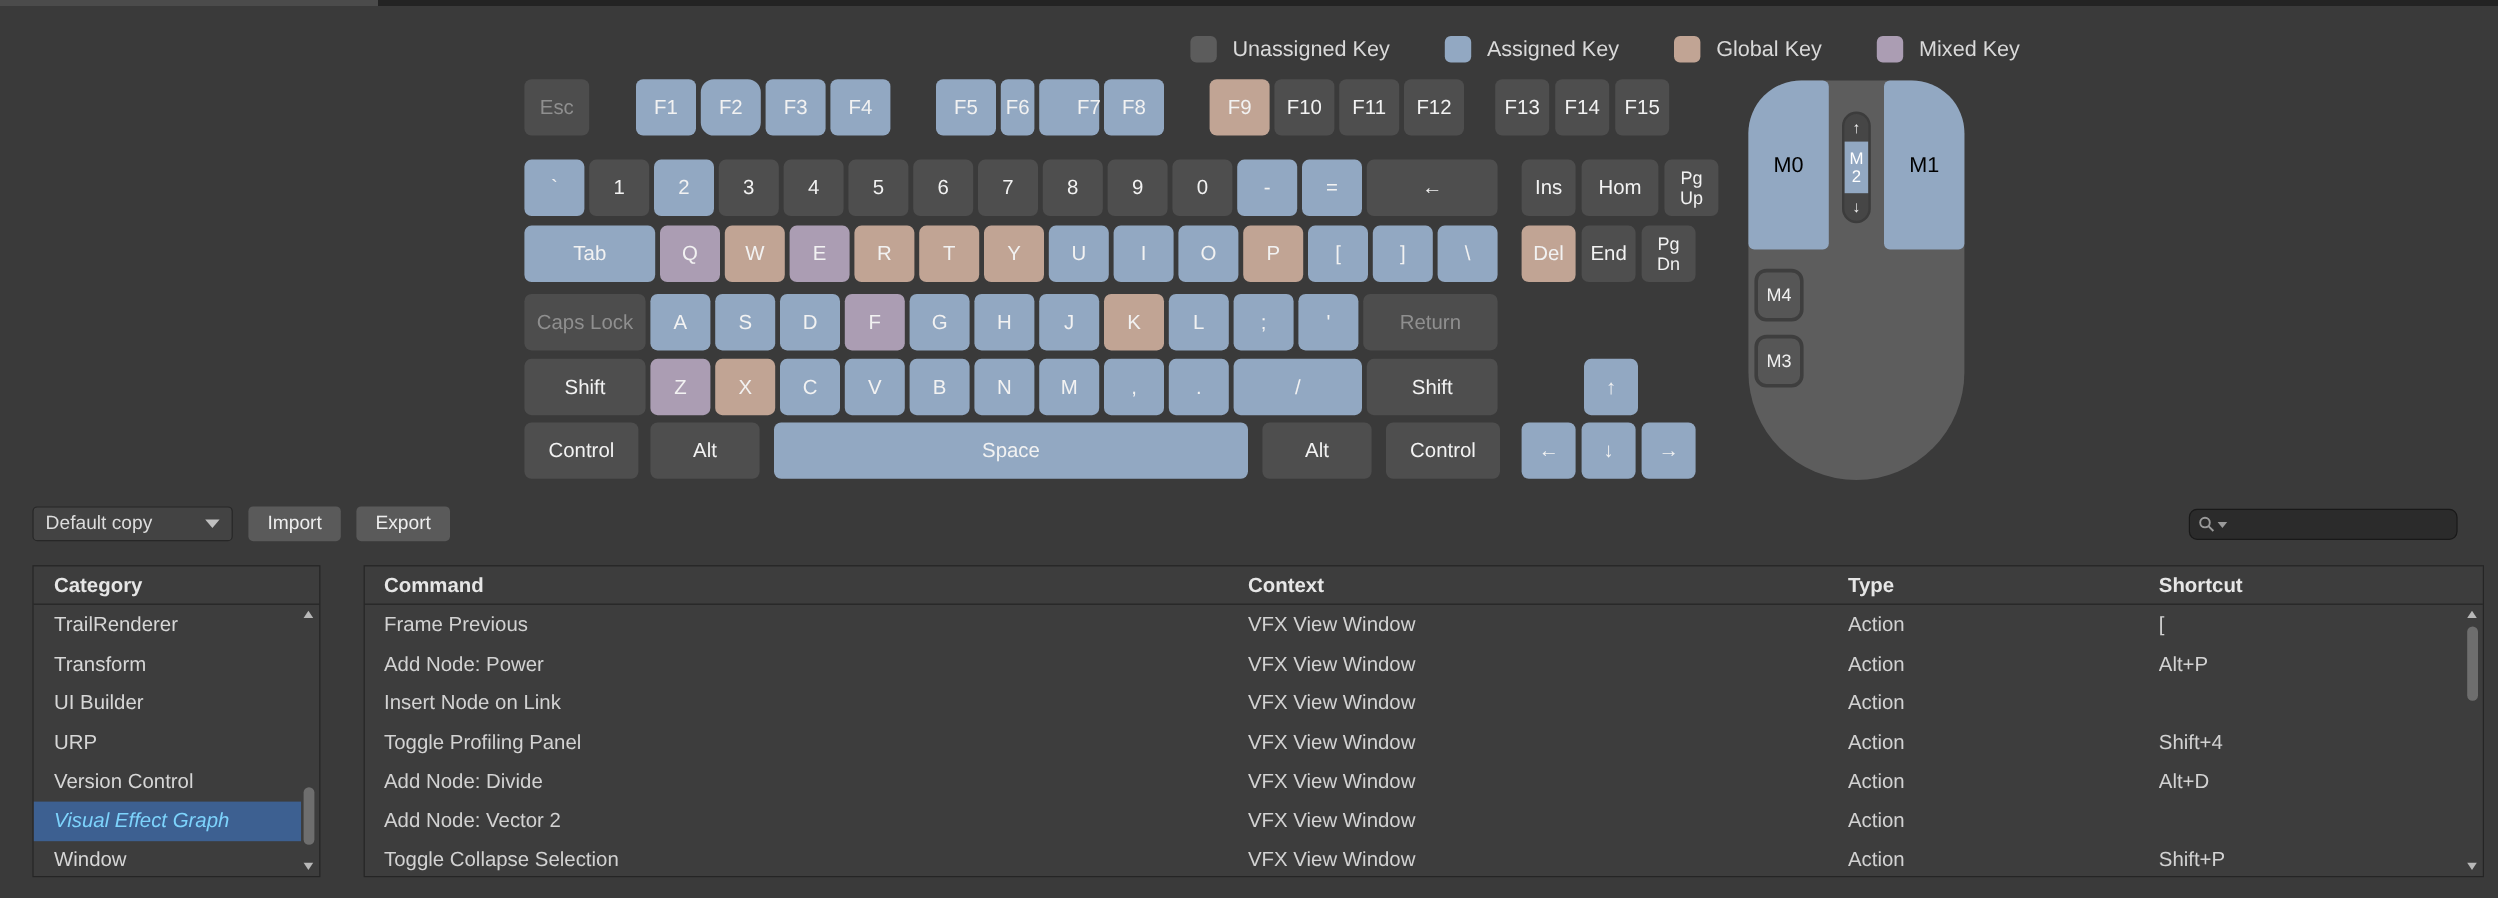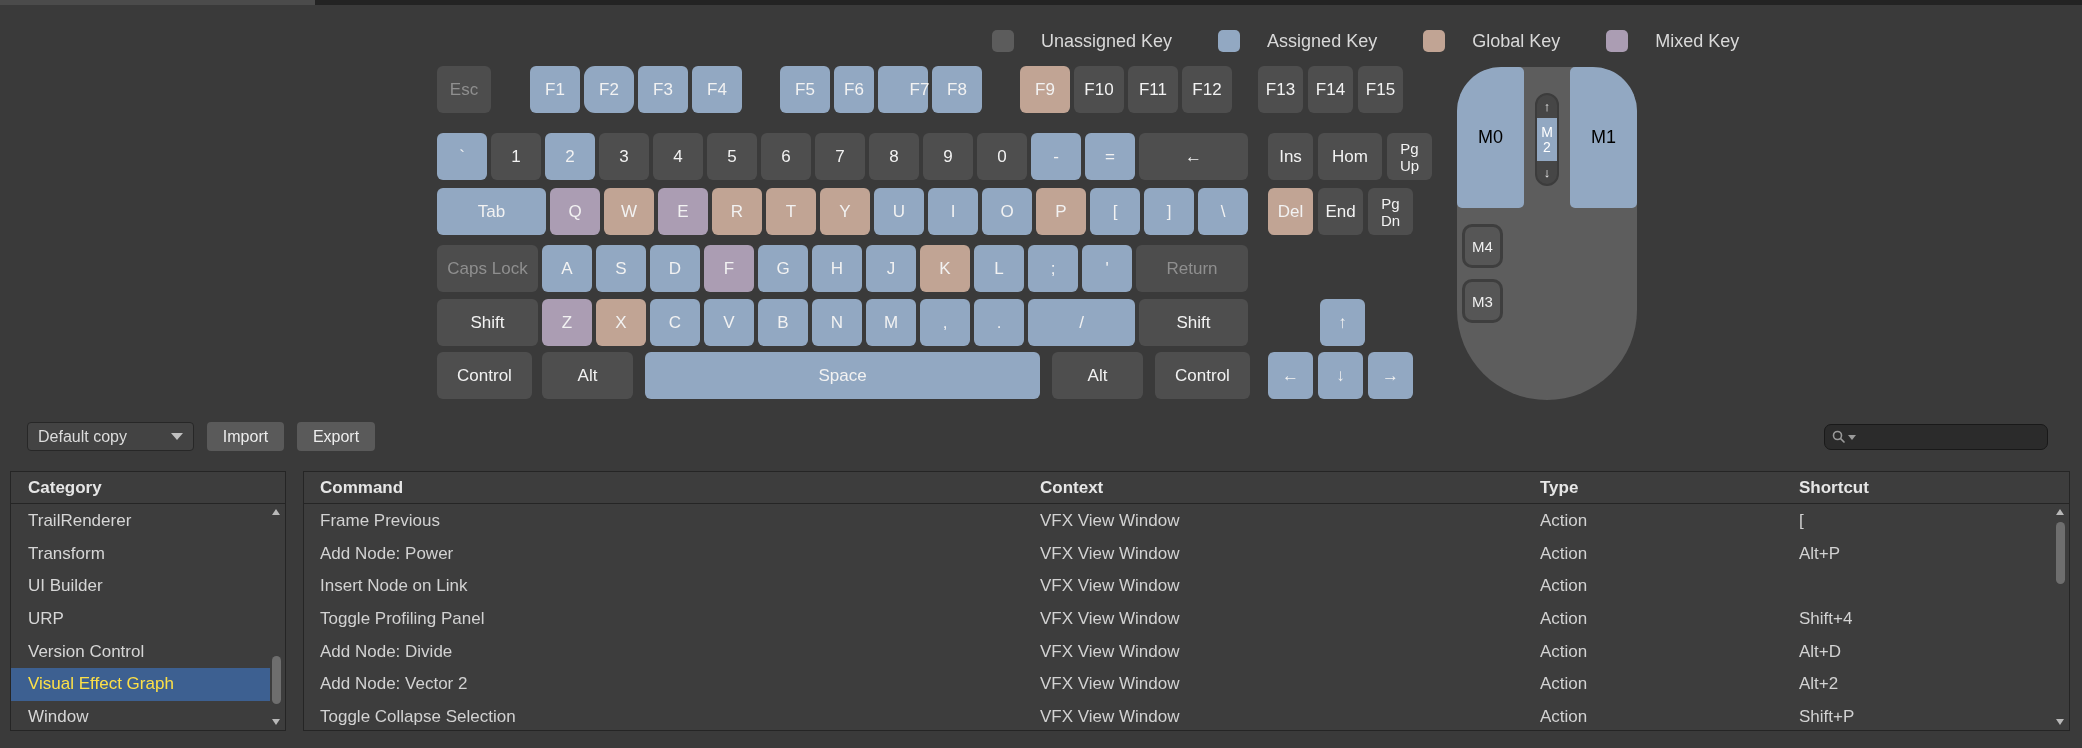--- a/index.html
+++ b/index.html
@@ -9,21 +9,21 @@
     font-family:"Liberation Sans", sans-serif;
     color:#d8d8d8;
     position:relative;
   }
   
   .top-strip { position:absolute; top:0; left:0; width:100%; height:5px; background:#232323; }
   .top-strip .strip-left { position:absolute; top:0; left:0; width:315px; height:5px; background:#4b4b4b; }
 
   
   .legend { position:absolute; top:30px; left:992px; display:flex; align-items:center; gap:46px; }
-  .legend-item { display:flex; align-items:flex-end; gap:27px; }
+  .legend-item { display:flex; align-items:flex-end; gap:13px; }
   .legend-swatch { width:22px; height:22px; border-radius:5px; display:inline-block; }
   .legend-label { font-size:18px; color:#d9d9d9; }
 
   
   .keyboard { position:absolute; left:437px; top:0; width:1000px; height:420px; }
   .kb-row { position:absolute; left:0; display:flex; align-items:flex-start; }
   .key {
     height:47px; border-radius:6px; font-size:17px; color:#f2f2f2;
     display:flex; align-items:center; justify-content:center;
     background:var(--unassigned); flex:0 0 auto; white-space:pre-line; text-align:center;
@@ -53,27 +53,27 @@
   .tb-button { position:absolute; top:422px; height:29px; background:#5a5a5a; border-radius:4px; display:flex; align-items:center; justify-content:center; font-size:16px; color:#ededed; }
   .btn-import { left:207px; width:77px; }
   .btn-export { left:297px; width:78px; }
 
   
   .search-field { position:absolute; left:1824px; top:424px; width:224px; height:26px; background:#2b2b2b; border:1px solid #191919; border-radius:7px; display:flex; align-items:center; padding:0 7px; }
   .search-caret { width:0; height:0; border-left:4px solid transparent; border-right:4px solid transparent; border-top:5px solid #9a9a9a; margin-left:2px; }
 
   
   .panel { position:absolute; top:471px; background:#3d3d3d; border:1px solid #252525; }
-  .category-panel { left:10px; width:276px; height:260px; }
+  .category-panel { left:27px; width:240px; height:260px; }
   .table-panel { left:303px; width:1767px; height:260px; }
   .panel-header { height:32px; display:flex; align-items:center; border-bottom:1px solid #252525; font-weight:bold; font-size:17px; color:#e6e6e6; }
   .category-panel .panel-header { padding-left:17px; }
   .cat-list { position:absolute; top:33px; left:0; right:15px; bottom:1px; overflow:hidden; }
   .cat-item { height:32.6px; display:flex; align-items:center; padding-left:17px; font-size:17px; color:#d6d6d6; }
-  .cat-item.selected { background:var(--selection); color:#fde047; }
+  .cat-item.selected { background:var(--selection); color:#7dd3fc;font-style:italic; }
 
   .grid-cols { display:grid; grid-template-columns:720px 500px 259px 1fr; padding-left:16px; }
   .table-rows { position:absolute; top:33px; left:0; right:15px; bottom:1px; overflow:hidden; }
   .table-row { height:32.6px; align-items:center; font-size:17px; color:#d2d2d2; }
   .table-row > div { display:flex; align-items:center; height:100%; overflow:hidden; white-space:nowrap; }
   .table-panel .panel-header > div { display:flex; align-items:center; height:100%; }
 
   
   .scrollbar { position:absolute; right:2px; top:34px; bottom:2px; width:13px; }
   .sb-arrow { position:absolute; left:2px; width:0; height:0; border-left:4.5px solid transparent; border-right:4.5px solid transparent; }
@@ -110,21 +110,21 @@
   </div>
 
 <div class="keyboard">
     <div class="kb-row" style="top: 66px;">
       <div class="key disabled" style="width: 54px; margin-left: 0px;">Esc</div>
       <div class="key assigned" style="width: 50px; margin-left: 39px;">F1</div>
       <div class="key assigned" style="width: 50px; margin-left: 4px; border-radius: 11px;">F2</div>
       <div class="key assigned" style="width: 50px; margin-left: 4px;">F3</div>
       <div class="key assigned" style="width: 50px; margin-left: 4px;">F4</div>
       <div class="key assigned" style="width: 50px; margin-left: 38px;">F5</div>
-      <div class="key assigned" style="width: 40px; margin-left: 4px;">F6</div>
+      <div class="key assigned" style="width: 28px; margin-left: 4px;">F6</div>
       <div class="key assigned" style="width: 50px; margin-left: 4px; padding-left: 33px;">F7</div>
       <div class="key assigned" style="width: 50px; margin-left: 4px;">F8</div>
       <div class="key global" style="width: 50px; margin-left: 38px;">F9</div>
       <div class="key unassigned" style="width: 50px; margin-left: 4px;">F10</div>
       <div class="key unassigned" style="width: 50px; margin-left: 4px;">F11</div>
       <div class="key unassigned" style="width: 50px; margin-left: 4px;">F12</div>
       <div class="key unassigned" style="width: 45px; margin-left: 26px;">F13</div>
       <div class="key unassigned" style="width: 45px; margin-left: 5px;">F14</div>
       <div class="key unassigned" style="width: 45px; margin-left: 5px;">F15</div>
     </div>
@@ -293,21 +293,20 @@
       <div class="table-row grid-cols">
         <div class="">Add Node: Divide</div>
         <div class="">VFX View Window</div>
         <div class="">Action</div>
         <div class="">Alt+D</div>
       </div>
       <div class="table-row grid-cols">
         <div class="">Add Node: Vector 2</div>
         <div class="">VFX View Window</div>
         <div class="">Action</div>
-        <div class="">Alt+2</div>
       </div>
       <div class="table-row grid-cols">
         <div class="">Toggle Collapse Selection</div>
         <div class="">VFX View Window</div>
         <div class="">Action</div>
         <div class="">Shift+P</div>
       </div>
     </div>
   <div class="scrollbar">
     <div class="sb-arrow sb-up"></div>

